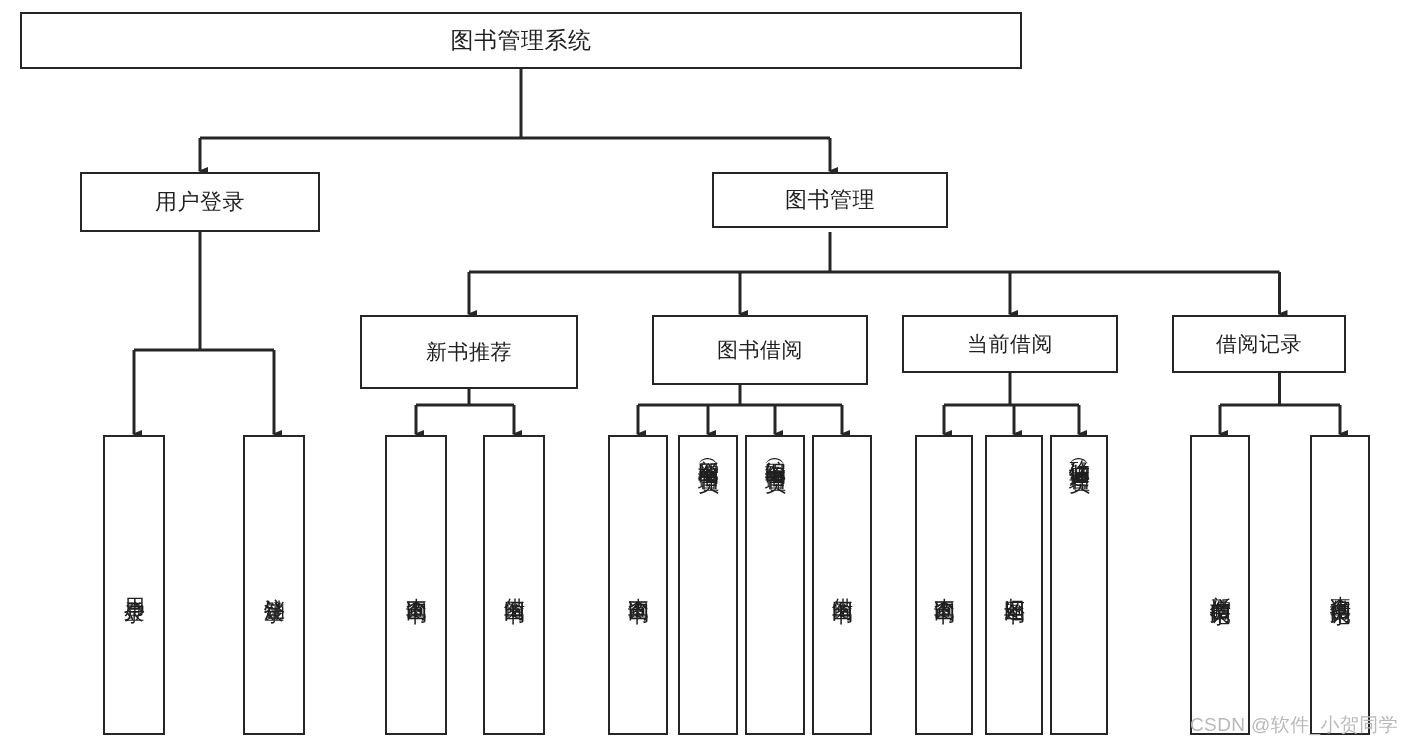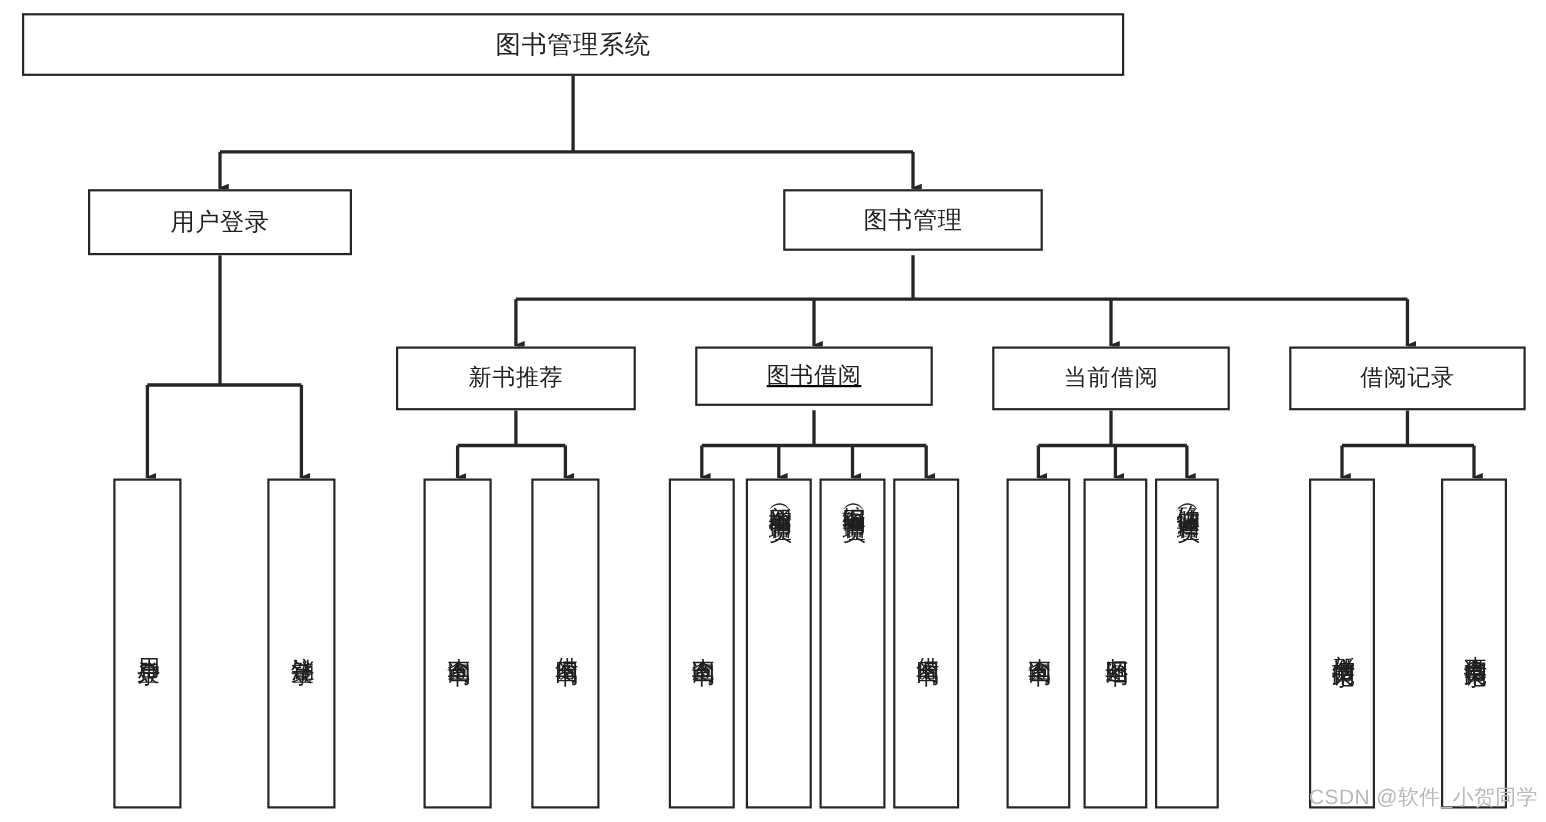--- a/index.html
+++ b/index.html
@@ -122,30 +122,30 @@
     <span class="node-label">图书管理系统</span>
   </div>
 
   <div class="node-box level-1" style="left:80px;top:172px;width:240px;height:60px;">
     <span class="node-label">用户登录</span>
   </div>
   <div class="node-box level-1" style="left:712px;top:172px;width:236px;height:56px;">
     <span class="node-label">图书管理</span>
   </div>
 
-  <div class="node-box level-2" style="left:360px;top:315px;width:218px;height:58px;">
+  <div class="node-box level-2" style="left:360px;top:315px;width:218px;height:74px;">
     <span class="node-label">新书推荐</span>
   </div>
-  <div class="node-box level-2" style="left:632px;top:315px;width:216px;height:54px;text-decoration:underline;">
+  <div class="node-box level-2" style="left:652px;top:315px;width:216px;height:70px;">
     <span class="node-label">图书借阅</span>
   </div>
   <div class="node-box level-2" style="left:902px;top:315px;width:216px;height:58px;">
     <span class="node-label">当前借阅</span>
   </div>
-  <div class="node-box level-2" style="left:1172px;top:315px;width:215px;height:58px;">
+  <div class="node-box level-2" style="left:1172px;top:315px;width:174px;height:58px;">
     <span class="node-label">借阅记录</span>
   </div>
 
   <div class="node-box leaf-box short-label" style="left:103px;top:435px;width:62px;height:300px;">
     <span class="node-label">用户登录</span>
   </div>
   <div class="node-box leaf-box short-label" style="left:243px;top:435px;width:62px;height:300px;">
     <span class="node-label">注销登录</span>
   </div>
 

